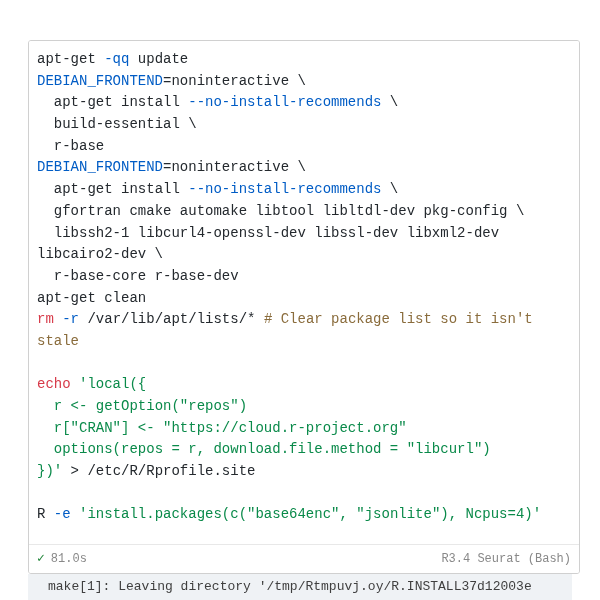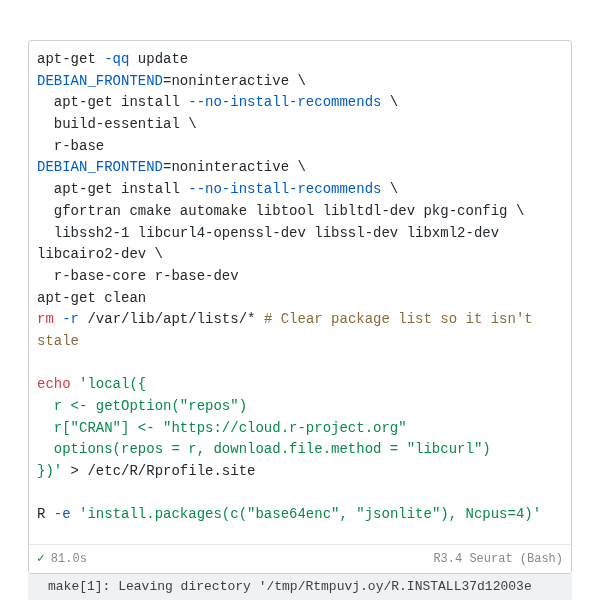--- a/index.html
+++ b/index.html
@@ -7,21 +7,21 @@
     padding: 0;
     background: #ffffff;
     font-family: "SFMono-Regular", Consolas, "Liberation Mono", Menlo, monospace;
     font-size: 14px;
     line-height: 1.55;
     color: #24292e;
   }
   .cell {
     border: 1px solid #d0d0d0;
     border-radius: 3px;
-    margin: 40px 28px 0 28px;
+    margin: 40px 20px 0 28px;
     overflow: hidden;
   }
   .code-area {
     background: #ffffff;
     padding: 8px 8px 18px 8px;
     white-space: pre-wrap;
     word-break: break-word;
     overflow-x: auto;
   }
   .c-kwflag { color: #005cc5; }

